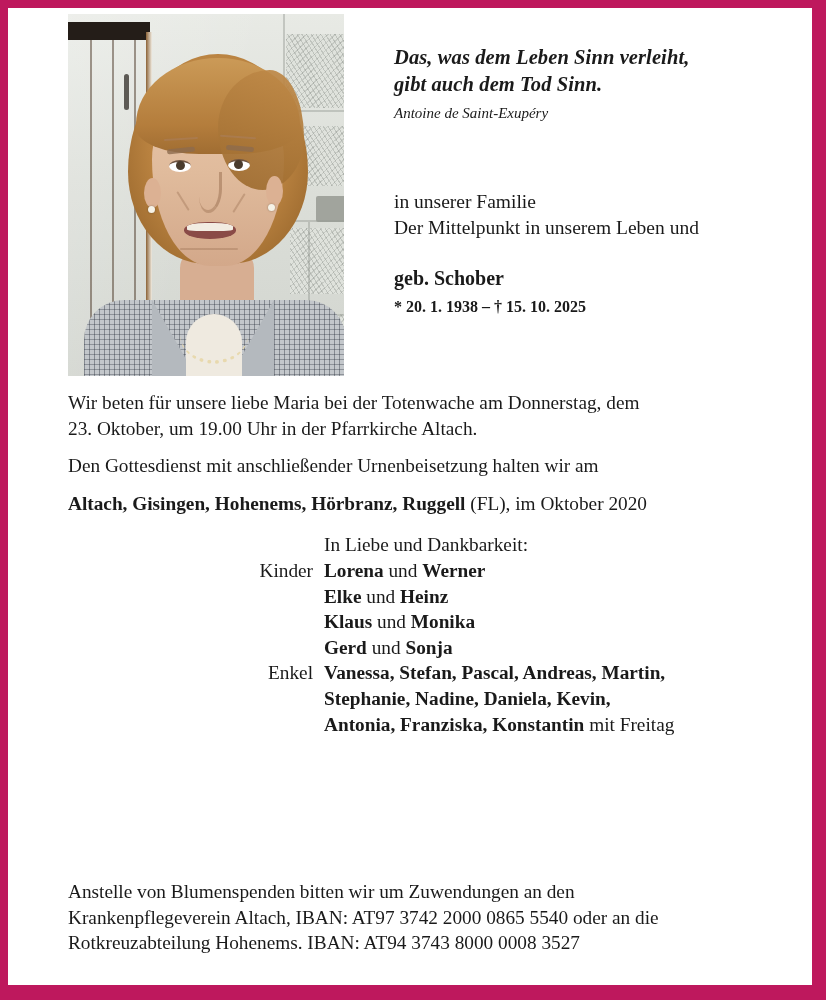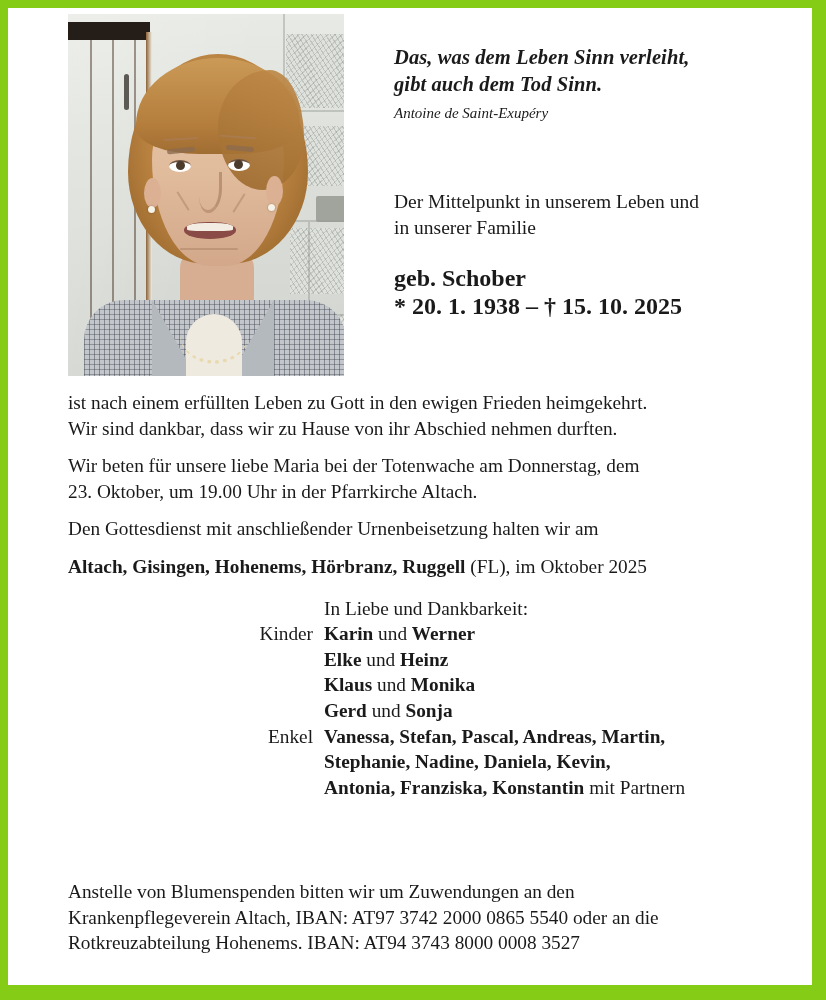--- a/index.html
+++ b/index.html
@@ -14,21 +14,21 @@
     color: #1a1a1a;
     overflow: hidden;
   }
 
   
   #notice {
     position: relative;
     width: 826px;
     height: 1000px;
     box-sizing: border-box;
-    background: #84cc16;
+    background: #be185d;
     padding: 8px 14px 15px 8px;
   }
   #sheet {
     position: relative;
     width: 100%;
     height: 100%;
     background: #ffffff;
     box-sizing: border-box;
     overflow: hidden;
   }
@@ -309,27 +309,27 @@
     top: 255px;
     width: 400px;
   }
   .deceased-name {
     font-size: 47px;
     line-height: 54px;
     letter-spacing: -0.3px;
   }
   .maiden-name {
     font-weight: 700;
-    font-size: 24px;
+    font-size: 20px;
     line-height: 27px;
     margin-top: 2px;
   }
   .life-dates {
     font-weight: 700;
-    font-size: 24px;
+    font-size: 16px;
     line-height: 27px;
     margin-top: 1px;
   }
 
   
   .body-text {
     position: absolute;
     left: 60px;
     top: 382px;
     width: 730px;
@@ -445,74 +445,70 @@
 
       <div class="right-col">
         <div class="quote">
           <div>Das, was dem Leben Sinn verleiht,</div>
           <div>gibt auch dem Tod Sinn.</div>
         </div>
         <div class="quote-author">Antoine de Saint-Exupéry</div>
       </div>
 
       <div class="intro">
+        <div>in unserer Familie</div>
         <div>Der Mittelpunkt in unserem Leben und</div>
-        <div>in unserer Familie</div>
       </div>
 
       <div class="name-block">
         <div class="maiden-name">geb. Schober</div>
         <div class="life-dates">* 20. 1. 1938 – † 15. 10. 2025</div>
       </div>
 
     </div>
 
     <div class="body-text">
 
-      <div class="para">
-        <div>ist nach einem erfüllten Leben zu Gott in den ewigen Frieden heimgekehrt.</div>
-        <div>Wir sind dankbar, dass wir zu Hause von ihr Abschied nehmen durften.</div>
-      </div>
 
       <div class="para">
         <div>Wir beten für unsere liebe Maria bei der Totenwache am Donnerstag, dem</div>
         <div>23. Oktober, um 19.00 Uhr in der Pfarrkirche Altach.</div>
       </div>
 
       <div class="para justify">
         <span>Den Gottesdienst mit anschließender Urnenbeisetzung halten wir am</span>
       </div>
 
       <div class="para places">
-        <span>Altach, Gisingen, Hohenems, Hörbranz, Ruggell</span><span class="normal"> (FL), im Oktober 2025</span>
+        <span>Altach, Gisingen, Hohenems, Hörbranz, Ruggell</span><span class="normal"> (FL), im Oktober 2020</span>
       </div>
 
       <div class="family">
 
         <div class="fam-row">
           <div class="fam-label"></div>
           <div class="fam-value plain">In Liebe und Dankbarkeit:</div>
         </div>
 
         <div class="fam-row">
           <div class="fam-label">Kinder</div>
           <div class="fam-value">
-            <div><span>Karin</span><span class="normal"> und </span><span>Werner</span></div>
+            <div><span>Lorena</span><span class="normal"> und </span><span>Werner</span></div>
             <div><span>Elke</span><span class="normal"> und </span><span>Heinz</span></div>
             <div><span>Klaus</span><span class="normal"> und </span><span>Monika</span></div>
             <div><span>Gerd</span><span class="normal"> und </span><span>Sonja</span></div>
           </div>
         </div>
 
         <div class="fam-row">
           <div class="fam-label">Enkel</div>
           <div class="fam-value">
             <div>Vanessa, Stefan, Pascal, Andreas, Martin,</div>
             <div>Stephanie, Nadine, Daniela, Kevin,</div>
-            <div><span>Antonia, Franziska, Konstantin</span><span class="normal"> mit Partnern</span></div>
+            <div><span>Antonia, Franziska, Konstantin</span><span class="normal"> mit Freitag</span></div>
           </div>
         </div>
 
 
       </div>
     </div>
 
     <div class="footer">
       <div class="block">
       </div>

